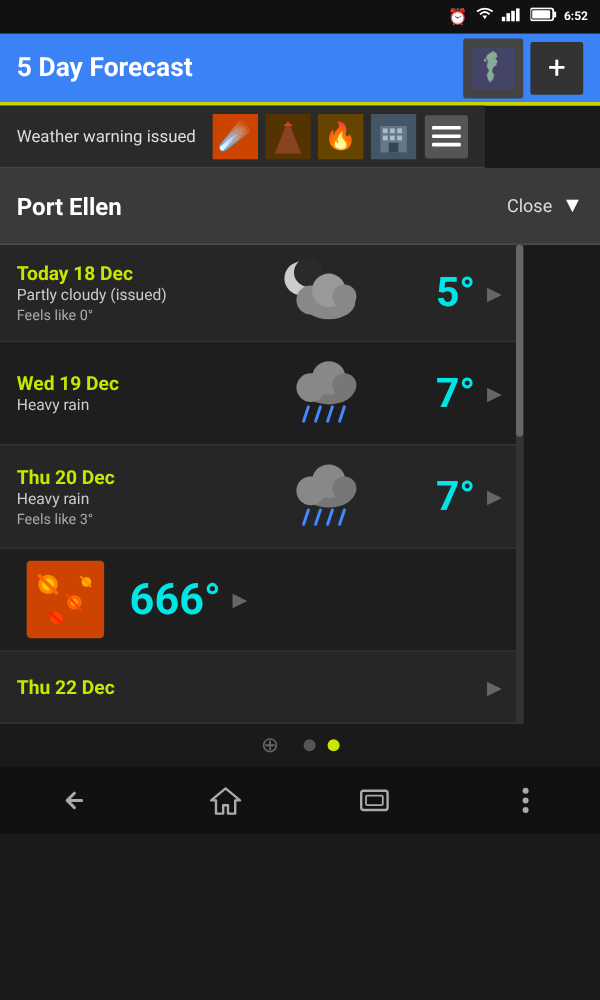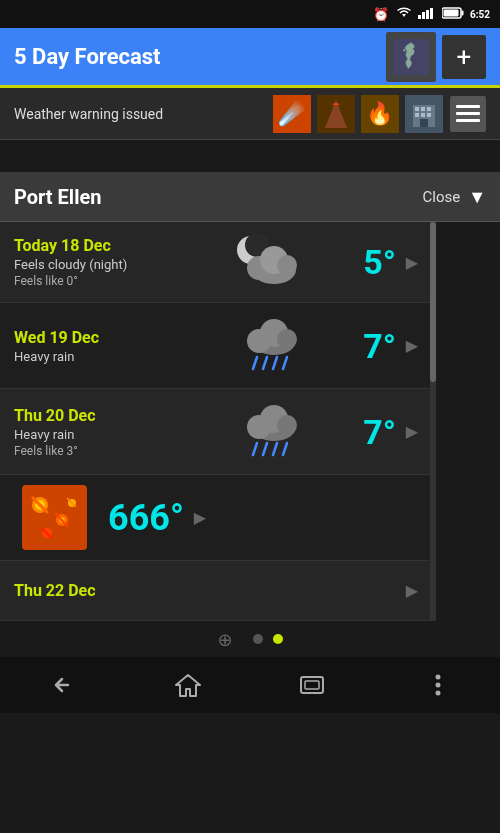--- a/index.html
+++ b/index.html
@@ -71,21 +71,21 @@
       display: flex;
       align-items: center;
       justify-content: center;
       border-radius: 2px;
       font-size: 26px;
       color: #fff;
     }
 
     
     #warning-bar {
-      width: 500px;
+      width: 404px;
       height: 52px;
       background: #2a2a2a;
       display: flex;
       align-items: center;
       padding: 0 14px;
       border-bottom: 1px solid #444;
     }
     #warning-text {
       flex: 1;
       color: #ddd;
@@ -117,27 +117,26 @@
     .menu-line {
       width: 100%;
       height: 3px;
       background: #fff;
       border-radius: 1px;
     }
 
     
     #location-bar {
       width: 500px;
-      height: 50px;
+      height: 64px;
       background: #3a3a3a;
       display: flex;
       align-items: center;
       padding: 0 14px;
       border-bottom: 1px solid #555;
-      margin-top: 32px;
     }
     #location-name {
       flex: 1;
       font-size: 20px;
       font-weight: bold;
       color: #fff;
     }
     #close-btn {
       color: #ddd;
       font-size: 15px;
@@ -376,21 +375,21 @@
   <span id="location-name">Port Ellen</span>
   <span id="close-btn">Close</span>
   <span id="dropdown-arrow">▼</span>
 </div>
 
 <div id="forecast-list" style="position:relative;">
 
   <div class="forecast-row">
     <div class="forecast-info">
       <span class="forecast-date">Today 18 Dec</span>
-      <span class="forecast-desc">Feels cloudy (night)</span>
+      <span class="forecast-desc">Partly cloudy (issued)</span>
       <span class="forecast-feels">Feels like 0°</span>
     </div>
     <div class="forecast-icon">
 
       <svg width="75" height="60" viewBox="0 0 75 60">
 
         <circle cx="22" cy="18" r="14" fill="#ccc"></circle>
         <circle cx="28" cy="13" r="12" fill="#2a2a2a"></circle>
 
         <ellipse cx="45" cy="38" rx="22" ry="14" fill="#888"></ellipse>

